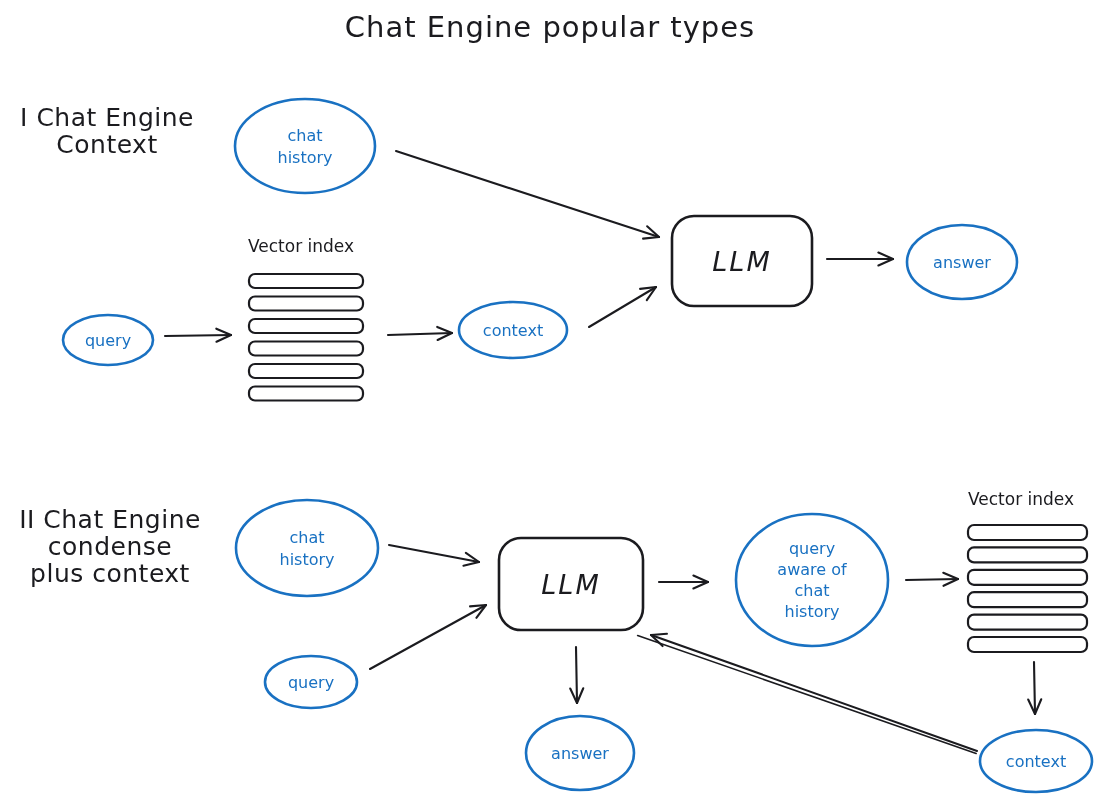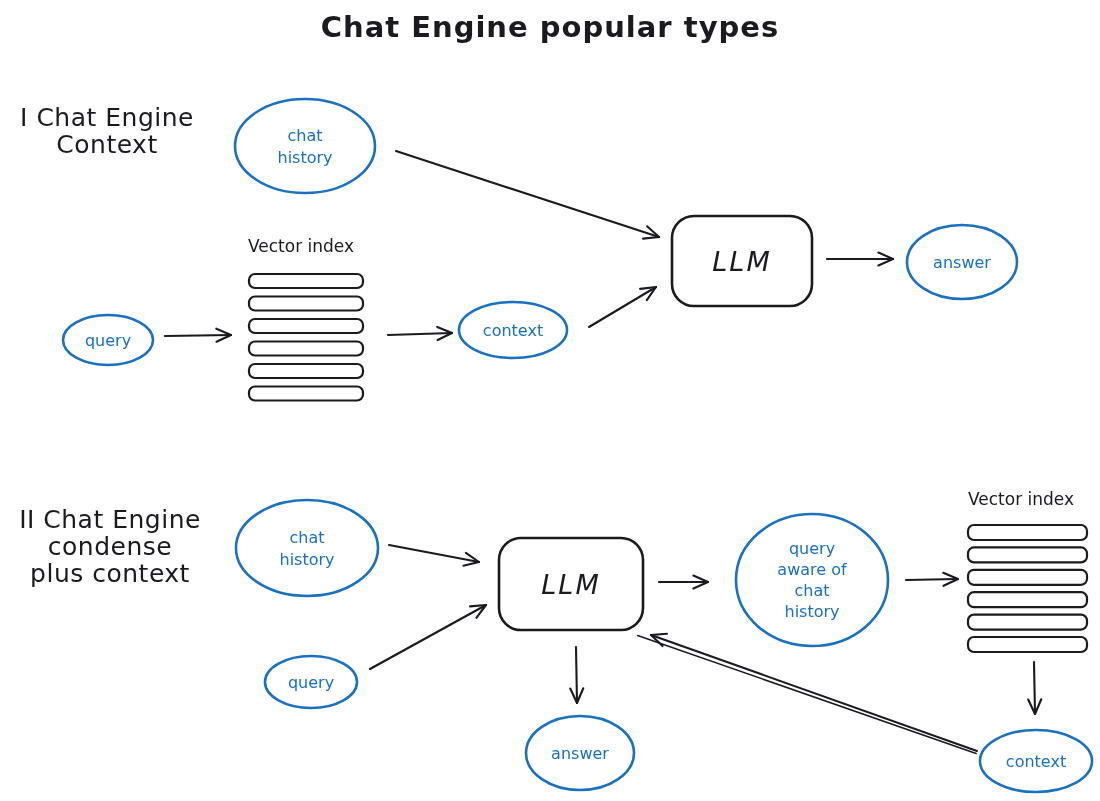--- a/index.html
+++ b/index.html
@@ -1,20 +1,20 @@
 <!DOCTYPE html>
 <html><head>
 <meta charset="utf-8">
 <style>
   html,body{margin:0;padding:0;background:#ffffff;}
   body{width:1100px;height:801px;position:relative;overflow:hidden;
        font-family:"DejaVu Sans",sans-serif;}
   .page-title{
     position:absolute;top:10px;left:0;width:100%;
-    text-align:center;font-size:29px;font-weight:bold;letter-spacing:1px;
+    text-align:center;font-size:29px;font-weight:normal;letter-spacing:1px;
     color:#1b1b1f;
   }
   svg.diagram{position:absolute;left:0;top:0;}
   text{font-family:"DejaVu Sans",sans-serif;}
   .node-text{font-size:16px;text-anchor:middle;dominant-baseline:central;}
   .llm-text{font-size:27px;font-style:italic;letter-spacing:2px;text-anchor:middle;dominant-baseline:central;}
   .stack-label{font-size:17px;text-anchor:middle;}
   .section-text{font-size:25px;text-anchor:middle;letter-spacing:0.5px;}
 </style>
 </head>

